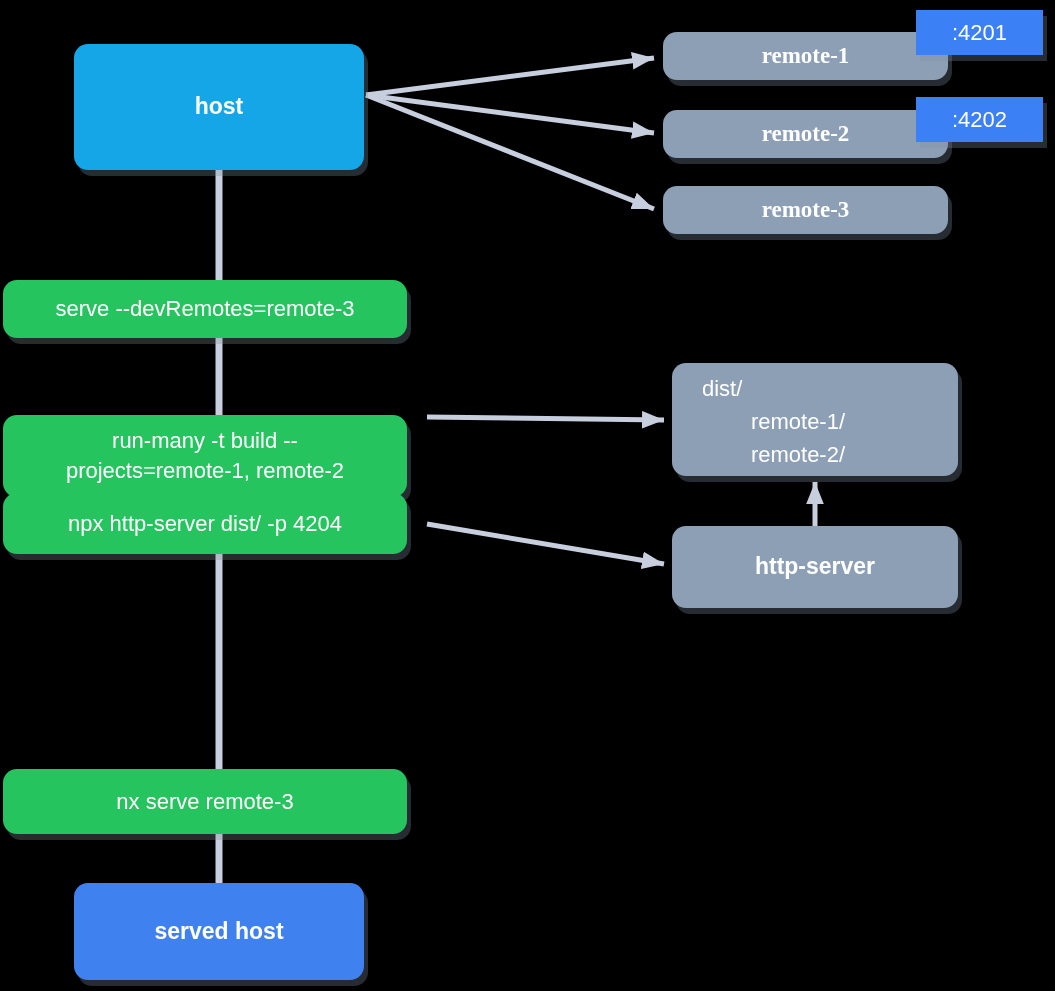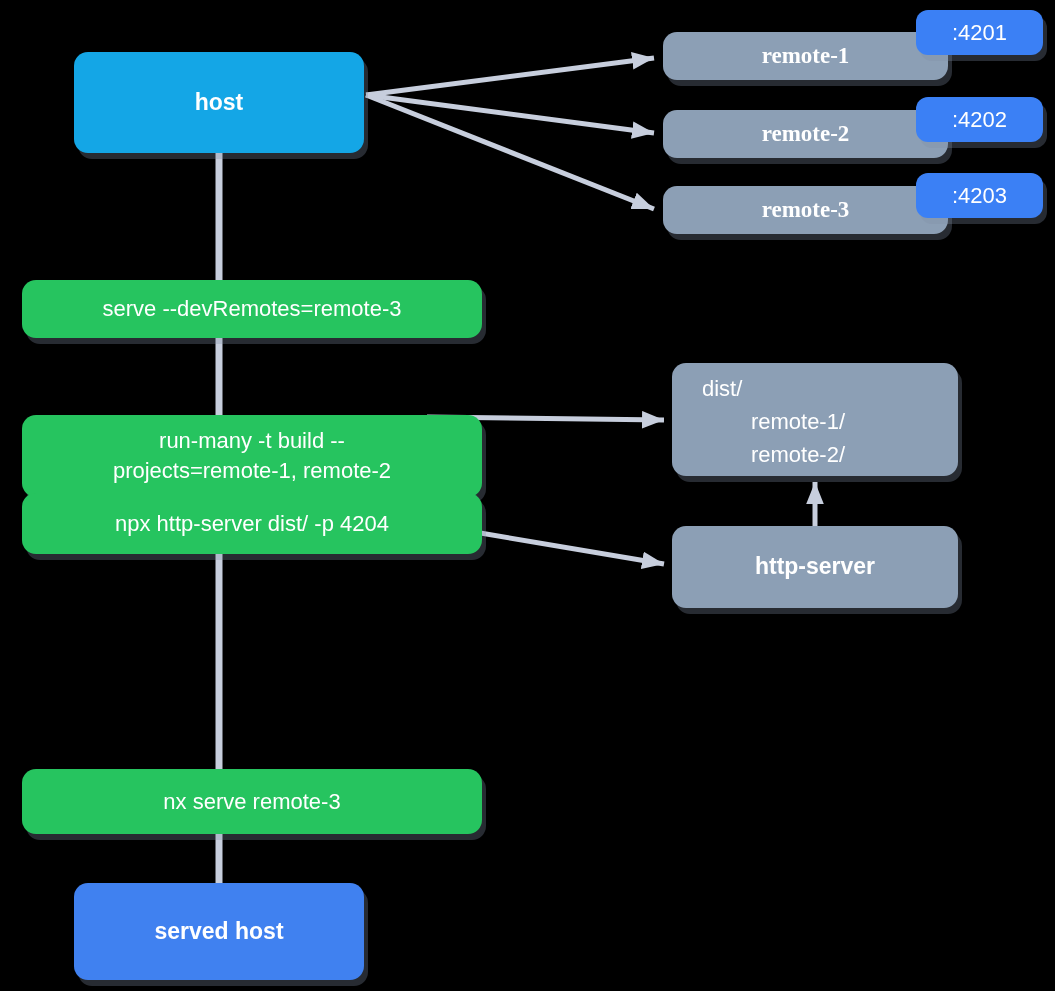--- a/index.html
+++ b/index.html
@@ -51,41 +51,41 @@
     justify-content: center;
     text-align: center;
     border-radius: 14px;
     z-index: 1;
     font-size: 22px;
     line-height: 1.35;
     box-shadow: 4px 6px 0 rgba(128, 144, 166, 0.30);
   }
   .bold { font-weight: bold; font-size: 23px; }
 
-  .host   { left: 74px;  top: 44px;  width: 290px; height: 101px; background: var(--host); margin-top: 8px; }
+  .host   { left: 74px;  top: 44px;  width: 290px; height: 126px; background: var(--host); }
   .served { left: 74px;  top: 883px; width: 290px; height: 97px;  background: var(--served); }
 
   .remote { left: 663px; width: 285px; height: 48px; background: var(--gray-node); font-family: Liberation Serif, serif; }
   .remote-1 { top: 32px; }
   .remote-2 { top: 110px; }
   .remote-3 { top: 186px; }
 
   .badge {
     left: 916px; width: 127px; height: 45px;
     background: var(--port);
-    border-radius: 12px;
+    border-radius: 0;
     z-index: 2;
     font-weight: normal;
   }
   .badge-1 { top: 10px; }
   .badge-2 { top: 97px; text-align: center; }
   .badge-3 { top: 173px; }
 
   .step {
-    left: 22px; width: 460px;
+    left: 3px; width: 404px;
     background: var(--step);
     white-space: pre-line;
   }
   .step-1 { top: 280px; height: 58px; }
   .step-2 { top: 376px; height: 82px; margin-top: 39px; }
   .step-3 { top: 493px; height: 61px; }
   .step-4 { top: 587px; height: 146px; line-height: 30px; }
   .step-5 { top: 769px; height: 65px; }
 
   .dist {
@@ -141,23 +141,20 @@
   <div class="node remote remote-3 bold">
     <span>remote-3</span>
   </div>
 
   <div class="node badge badge-1">
     <span>:4201</span>
   </div>
   <div class="node badge badge-2">
     <span>:4202</span>
   </div>
-  <div class="node badge badge-3">
-    <span>:4203</span>
-  </div>
 
   <div class="node step step-1">
     <span>serve --devRemotes=remote-3</span>
   </div>
   <div class="node step step-2">
     <span>run-many -t build --
 projects=remote-1, remote-2</span>
   </div>
   <div class="node step step-3">
     <span>npx http-server dist/ -p 4204</span>

